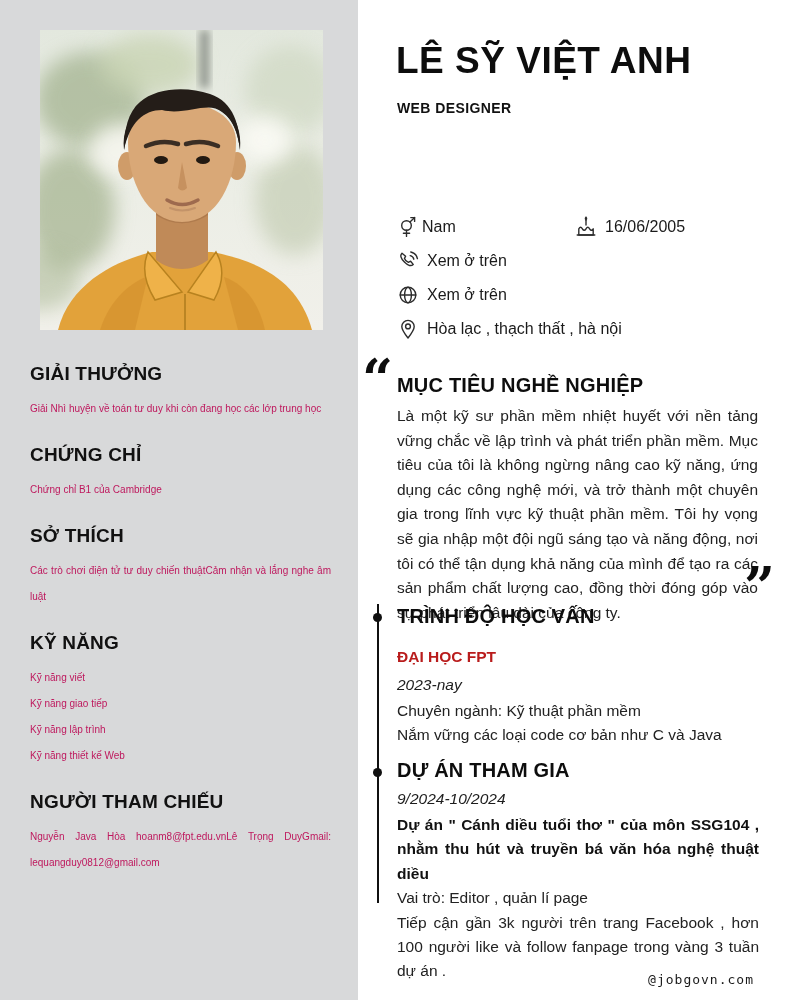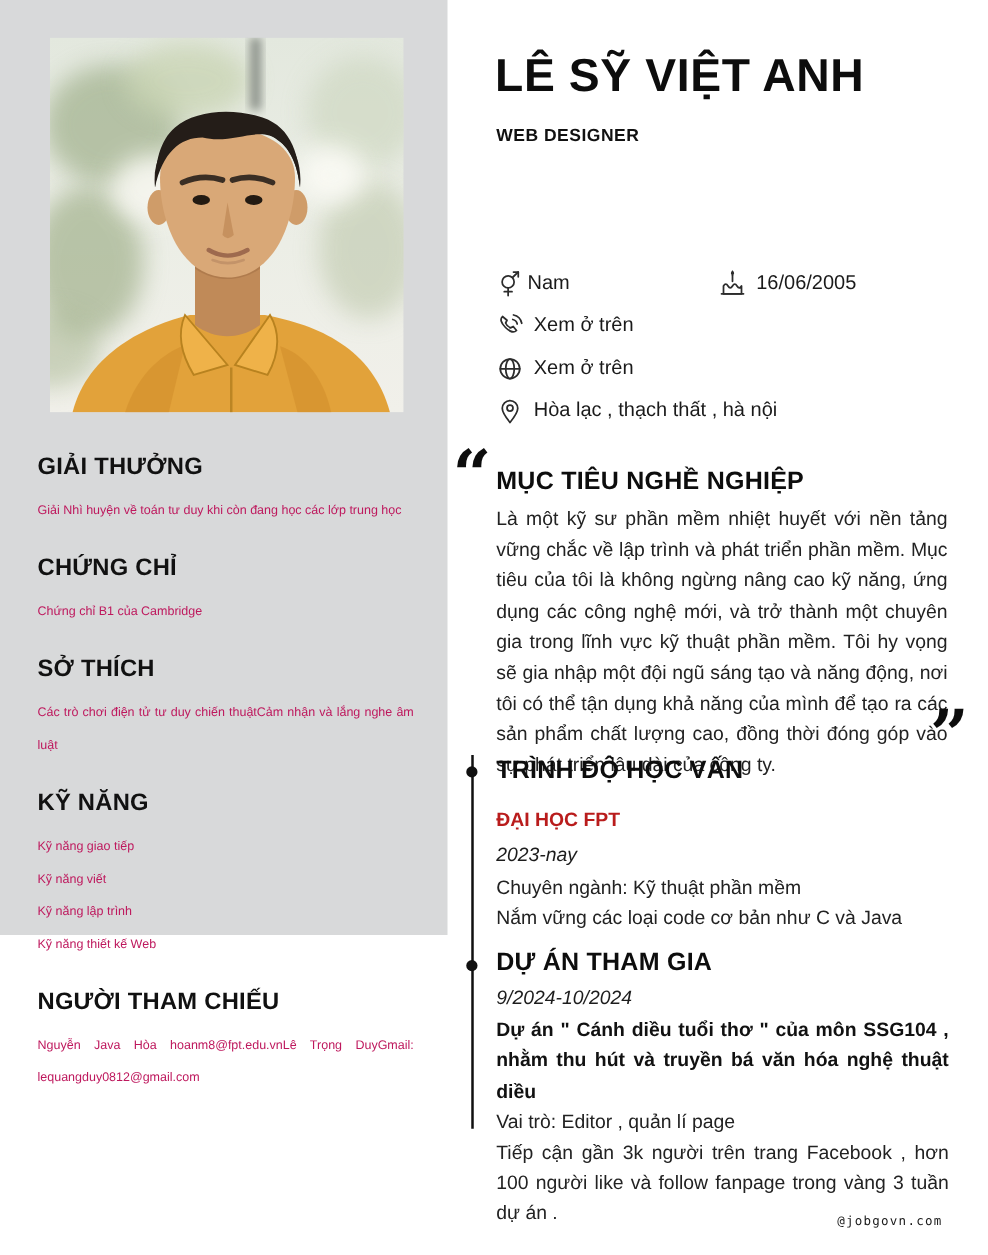--- a/index.html
+++ b/index.html
@@ -9,21 +9,21 @@
     width: 790px; height: 1004px;
     background: #ffffff;
     font-family: "Liberation Sans", sans-serif;
     color: #1c1c1c;
     overflow: hidden;
     margin: 0 auto;
   }
   
   .sidebar {
     position: absolute; left: 0; top: 0;
-    width: 358px; height: 748px;
+    width: 358px; height: 1000px;
     background: #d8d9da;
   }
   .photo {
     position: absolute; left: 40px; top: 30px;
     width: 283px; height: 300px; overflow: hidden;
   }
   .side-content {
     position: absolute; left: 30px; top: 362px; width: 301px;
   }
   .side-section h2 {
@@ -87,21 +87,21 @@
   .entry-heading { font-weight: bold; font-size: 15.5px; margin-top: 18px; line-height: 22px; color: #b91c1c; }
   .entry-period { font-style: italic; font-size: 15.5px; margin-top: 6px; line-height: 22px; color: #1d1d1d; }
   .entry-line { font-size: 15.5px; line-height: 24.4px; color: #222; }
   .entry-line.first { margin-top: 3px; }
   .entry-bold { font-weight: bold; font-size: 15.5px; line-height: 24.4px; text-align: justify; margin-top: 3px; color: #111; }
   .entry-line.justify { text-align: justify; }
   
   .footer {
     position: absolute; right: 36px; top: 972px;
     font-family: "DejaVu Sans Mono", monospace;
-    font-size: 10px; letter-spacing: 1px; color: #1a1a1a;
+    font-size: 13px; letter-spacing: 1px; color: #1a1a1a;
   }
 </style>
 </head>
 <body>
 
 <div class="page">
 
   <aside class="sidebar">
 
     <div class="photo">
@@ -176,22 +176,22 @@
         <p>Chứng chỉ B1 của Cambridge</p>
       </section>
 
       <section class="side-section">
         <h2>SỞ THÍCH</h2>
         <p class="justify">Các trò chơi điện tử tư duy chiến thuậtCảm nhận và lắng nghe âm luật</p>
       </section>
 
       <section class="side-section">
         <h2>KỸ NĂNG</h2>
+        <p>Kỹ năng viết</p>
         <p>Kỹ năng giao tiếp</p>
-        <p>Kỹ năng viết</p>
         <p>Kỹ năng lập trình</p>
         <p>Kỹ năng thiết kế Web</p>
       </section>
 
       <section class="side-section">
         <h2>NGƯỜI THAM CHIẾU</h2>
         <p class="justify">Nguyễn Java Hòa hoanm8@fpt.edu.vnLê Trọng DuyGmail: lequangduy0812@gmail.com</p>
       </section>
 
     </div>

